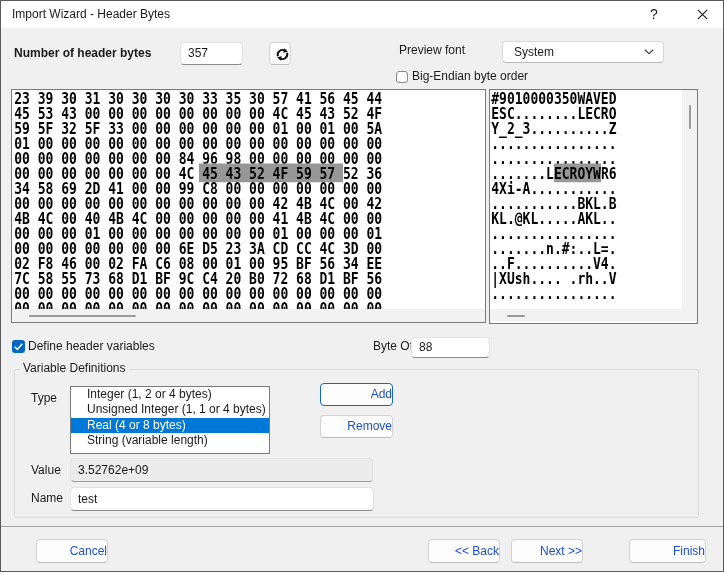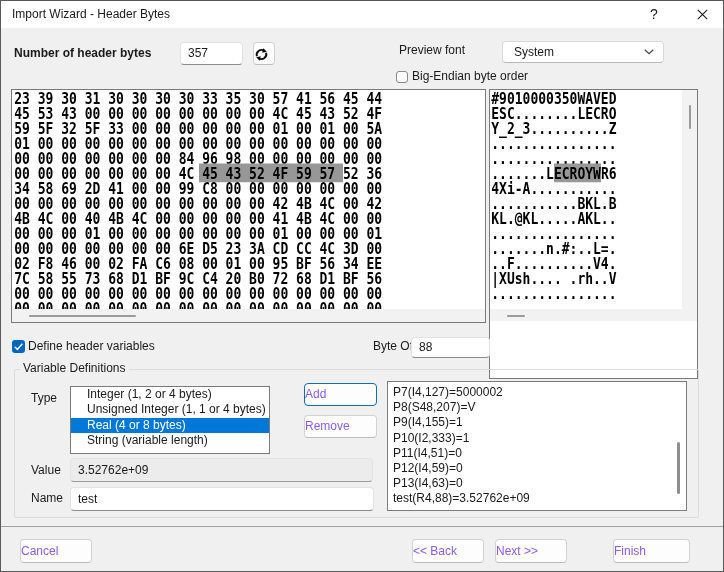--- a/index.html
+++ b/index.html
@@ -14,21 +14,21 @@
   .tb-close { position:absolute; left:684px; top:0; width:34px; height:27px; text-align:center; }
   .tb-close svg { margin-top:8px; }
 
   .lbl { position:absolute; white-space:nowrap; line-height:15px; }
 
   .edit { position:absolute; background:#fff; border:1px solid #e2e2e2; border-bottom-color:#8c8c8c;
           border-radius:4px; line-height:19px; padding-left:7px; white-space:nowrap; overflow:hidden; }
   .edit.ro { background:#ececec; border-color:#e3e3e3; border-bottom-color:#9c9c9c; }
 
   .btn { position:absolute; background:#fdfdfd; border:1px solid #d2d2d2; border-bottom-color:#bdbdbd;
-         border-radius:4px; text-align:left; color:#8b5cf6; }
+         border-radius:4px; text-align:right; color:#1d4ed8;margin-left:16px; }
   .btn.accent { border:1.6px solid #0f6cbd; }
 
   .combo { position:absolute; background:#fff; border:1px solid #d9d9d9; border-bottom-color:#b9b9b9;
            border-radius:4px; }
   .combo .val { position:absolute; left:11px; top:0; line-height:20px; }
   .combo svg { position:absolute; right:9px; top:7px; }
 
   .cb { position:absolute; width:12px; height:12px; border:1px solid #8a8a8a; border-radius:3px;
         background:#fcfcfc; }
   .cb.checked { width:13px; height:13px; background:#0067c0; border:none; }
@@ -86,21 +86,21 @@
   <div class="cb" style="left:395px; top:70px;"></div>
   <div class="lbl" style="left:411px; top:68px;">Big-Endian byte order</div>
 
   <div class="panel" style="left:10px; top:88px; width:475px; height:234px;">
     <div class="mono-text" id="hex-rows" style="left:0; top:1.4px; width:473px; height:175px; padding-left:2.3px;"><div>23 39 30 31 30 30 30 30 33 35 30 57 41 56 45 44</div><div>45 53 43 00 00 00 00 00 00 00 00 4C 45 43 52 4F</div><div>59 5F 32 5F 33 00 00 00 00 00 00 01 00 01 00 5A</div><div>01 00 00 00 00 00 00 00 00 00 00 00 00 00 00 00</div><div>00 00 00 00 00 00 00 84 96 98 00 00 00 00 00 00</div><div>00 00 00 00 00 00 00 4C <span class="hl hexhl">45 43 52 4F 59 57 </span>52 36</div><div>34 58 69 2D 41 00 00 99 C8 00 00 00 00 00 00 00</div><div>00 00 00 00 00 00 00 00 00 00 00 42 4B 4C 00 42</div><div>4B 4C 00 40 4B 4C 00 00 00 00 00 41 4B 4C 00 00</div><div>00 00 00 01 00 00 00 00 00 00 00 01 00 00 00 01</div><div>00 00 00 00 00 00 00 6E D5 23 3A CD CC 4C 3D 00</div><div>02 F8 46 00 02 FA C6 08 00 01 00 95 BF 56 34 EE</div><div>7C 58 55 73 68 D1 BF 9C C4 20 B0 72 68 D1 BF 56</div><div>00 00 00 00 00 00 00 00 00 00 00 00 00 00 00 00</div><div>00 00 00 00 00 00 00 00 00 00 00 00 00 00 00 00</div></div>
     <div class="sb-track" style="left:0; top:219px; width:473px; height:13px;">
       <div class="sb-thumb" style="left:17px; top:6px; width:107px; height:2.4px;"></div>
     </div>
   </div>
 
-  <div class="panel" style="left:488px; top:88px; width:209px; height:290px;">
+  <div class="panel" style="left:488px; top:88px; width:209px; height:235px;">
     <div class="mono-text" id="ascii-rows" style="left:0; top:1.4px; width:192px; height:175px; padding-left:1.3px;"><div>#9010000350WAVED</div><div>ESC........LECRO</div><div>Y_2_3..........Z</div><div>................</div><div>................</div><div>.......L<span class="hl">ECROYW</span>R6</div><div>4Xi-A...........</div><div>...........BKL.B</div><div>KL.@KL.....AKL..</div><div>................</div><div>.......n.#:..L=.</div><div>..F..........V4.</div><div>|XUsh.... .rh..V</div><div>................</div><div>................</div></div>
     <div class="sb-track" style="left:192px; top:0; width:15px; height:231px;">
       <div class="sb-thumb" style="left:6.5px; top:15px; width:2.6px; height:24px;"></div>
     </div>
     <div class="sb-track" style="left:0; top:219px; width:192px; height:12px;">
       <div class="sb-thumb" style="left:17px; top:6px; width:18px; height:2.4px;"></div>
     </div>
   </div>
 
   <div class="cb checked" style="left:11px; top:339px;"><span><svg width="13" height="13" viewBox="0 0 13 13">
@@ -117,31 +117,20 @@
   <div class="listbox" id="type-list" style="left:69px; top:385px; width:200px; height:68px;">
       <div class="item">Integer (1, 2 or 4 bytes)</div>
       <div class="item">Unsigned Integer (1, 1 or 4 bytes)</div>
       <div class="item selected">Real (4 or 8 bytes)</div>
       <div class="item">String (variable length)</div>
     </div>
 
   <div class="btn accent" style="left:303px; top:382px; width:73px; height:23px; line-height:20px;">Add</div>
   <div class="btn" style="left:303px; top:414px; width:73px; height:23px; line-height:21px;">Remove</div>
 
-  <div class="listbox vars" id="vars-list" style="left:386px; top:380px; width:300px; height:130px; padding-top:3px;">
-    <div class="sb-thumb" style="left:289px; top:60px; width:3px; height:52px; position:absolute; background:#8f8f8f;"></div>
-  <div class="item">P7(I4,127)=5000002</div>
-      <div class="item">P8(S48,207)=V</div>
-      <div class="item">P9(I4,155)=1</div>
-      <div class="item">P10(I2,333)=1</div>
-      <div class="item">P11(I4,51)=0</div>
-      <div class="item">P12(I4,59)=0</div>
-      <div class="item">P13(I4,63)=0</div>
-      <div class="item">test(R4,88)=3.52762e+09</div>
-    </div>
 
   <div class="lbl" style="left:30px; top:462px;">Value</div>
   <div class="edit ro" style="left:69px; top:457px; width:303px; height:24px; line-height:22px;">3.52762e+09</div>
   <div class="lbl" style="left:30px; top:490px;">Name</div>
   <div class="edit" style="left:69px; top:486px; width:304px; height:24px; line-height:22px;">test</div>
 
   <div class="sep"></div>
 
   <div class="btn" style="left:19px; top:538px; width:72px; height:24px; line-height:22px;">Cancel</div>
   <div class="btn" style="left:411px; top:538px; width:72px; height:24px; line-height:22px;">&lt;&lt; Back</div>

